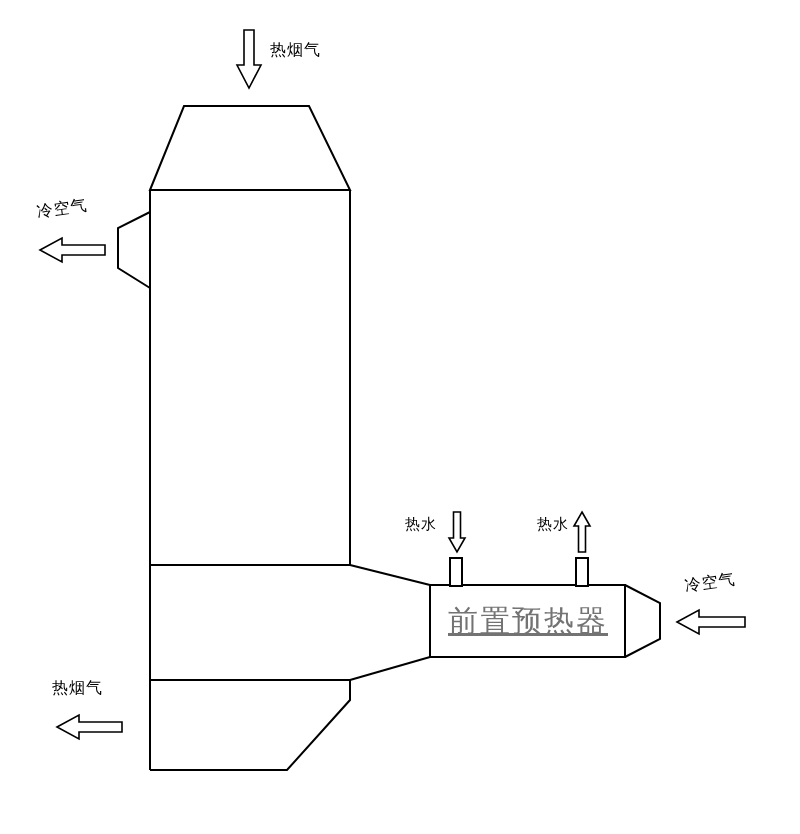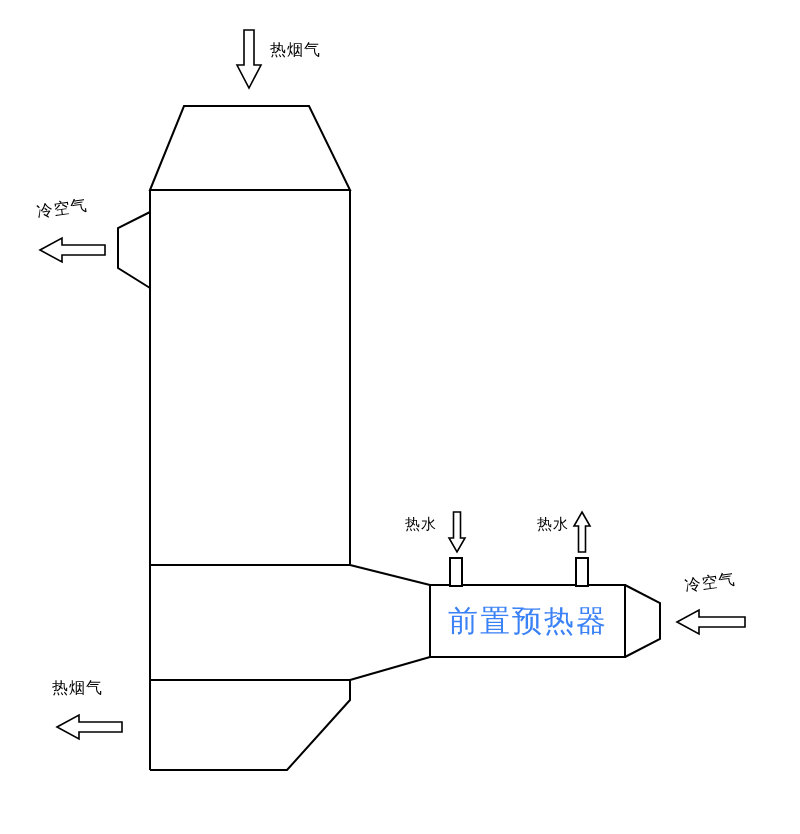--- a/index.html
+++ b/index.html
@@ -20,21 +20,22 @@
     line-height:1;
   }
   .lbl.small{font-size:15px;text-align:right;}
   .lbl.tilt{transform:rotate(-8deg);transform-origin:left bottom;}
   .preheater-text{
     position:absolute;
     left:430px;top:585px;width:196px;height:72px;
     display:flex;align-items:center;justify-content:center;
     font-size:30px;
     letter-spacing:2px;
-    color:#3b82f6;
+    color:#737373;
+    text-decoration:underline;
   }
 </style>
 </head>
 <body>
 
 <div class="stage">
 
   <svg width="800" height="834" viewBox="0 0 800 834">
     <g fill="none" stroke="#000000" stroke-width="2" stroke-linejoin="miter">
 

